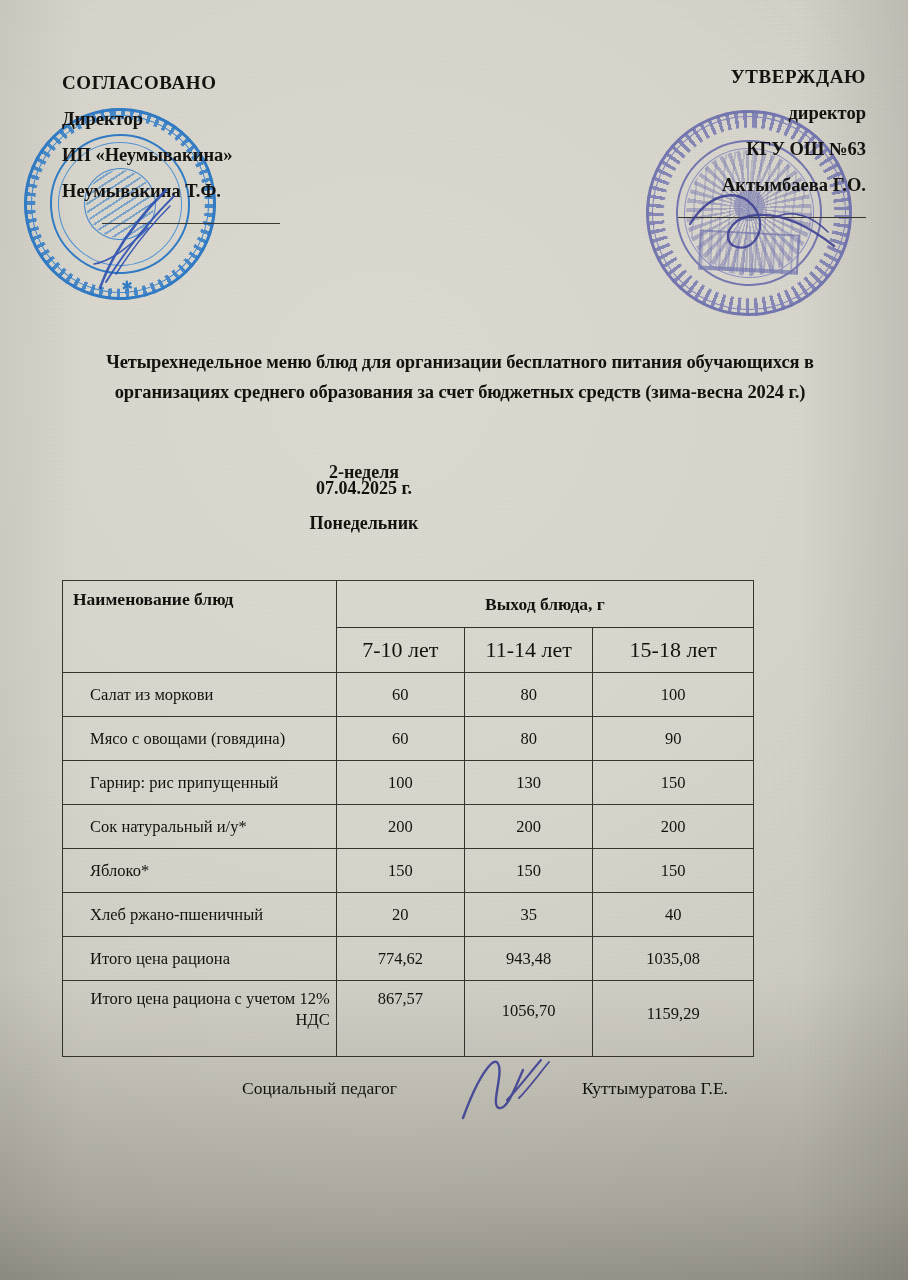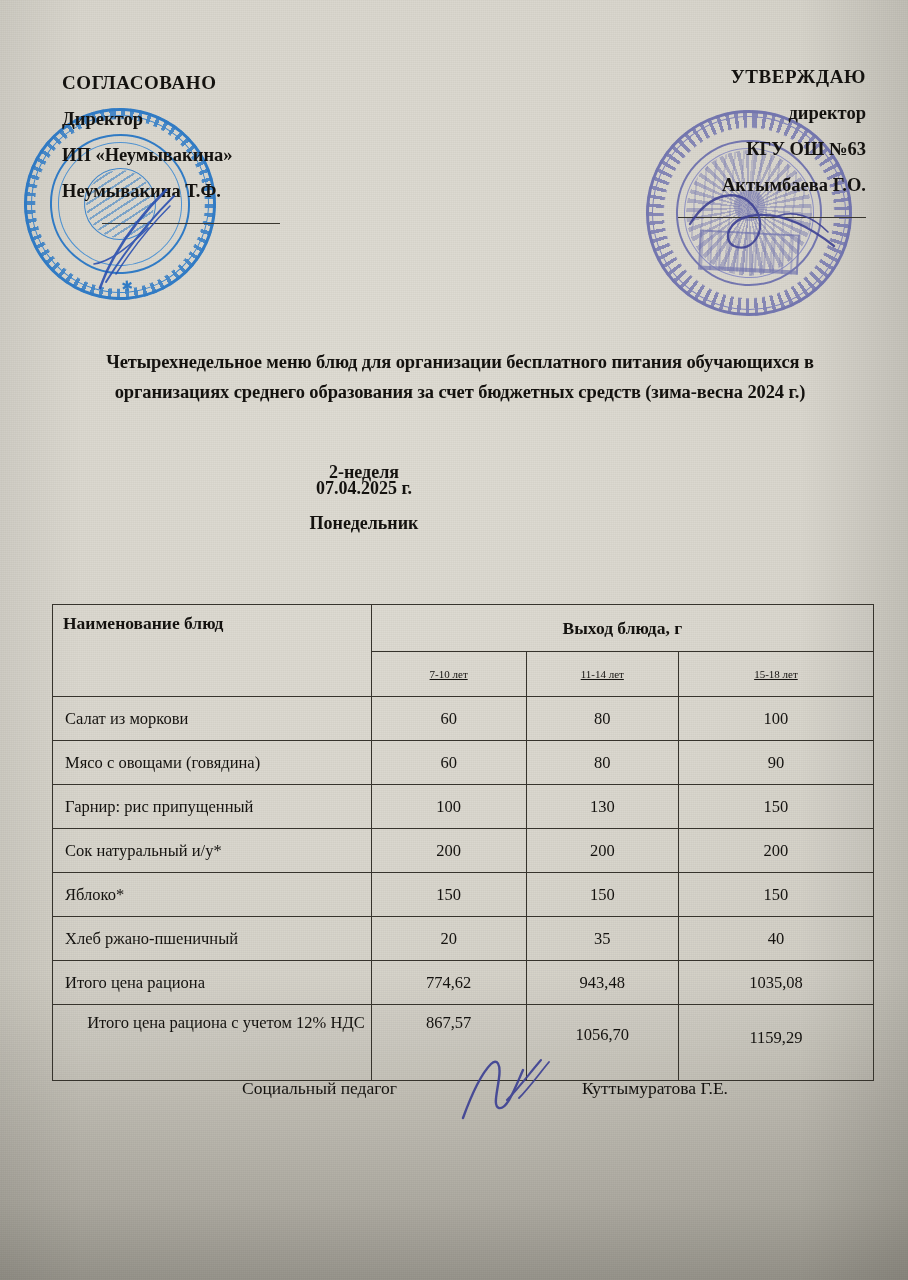--- a/index.html
+++ b/index.html
@@ -203,28 +203,27 @@
     font-weight: bold;
     z-index: 4;
   }
   #week-label { top: 462px; }
   #date-label { top: 478px; }
   #day-label  { top: 513px; }
 
   
   #menu-table {
     position: absolute;
-    left: 52px;
+    left: 62px;
     top: 580px;
-    width: 822px;
+    width: 692px;
     border-collapse: collapse;
     font-size: 16.5px;
     z-index: 4;
     background: rgba(255,255,255,.03);
-    margin-top: 24px;
   }
   #menu-table th,
   #menu-table td {
     border: 1.4px solid #36332c;
     padding: 0;
     font-weight: normal;
     vertical-align: middle;
   }
   #menu-table th.col-name {
     text-align: left;
@@ -235,26 +234,25 @@
   }
   #menu-table th.col-group {
     text-align: center;
     font-weight: bold;
     font-size: 17.5px;
     height: 46px;
   }
   #menu-table th.col-age {
     text-align: center;
     height: 44px;
-    font-size: 11px;
-    text-decoration: underline;
+    font-size: 22px;
   }
   #menu-table td.dish {
     text-align: left;
-    padding: 7px 6px 7px 12px;
+    padding: 7px 6px 7px 27px;
     line-height: 1.3;
   }
   #menu-table td.val {
     text-align: center;
   }
   #menu-table tbody tr { height: 44px; }
   #menu-table tbody tr.tall { height: 76px; }
   
   .w-name { width: 313px; }
   .w-a    { width: 157px; }

